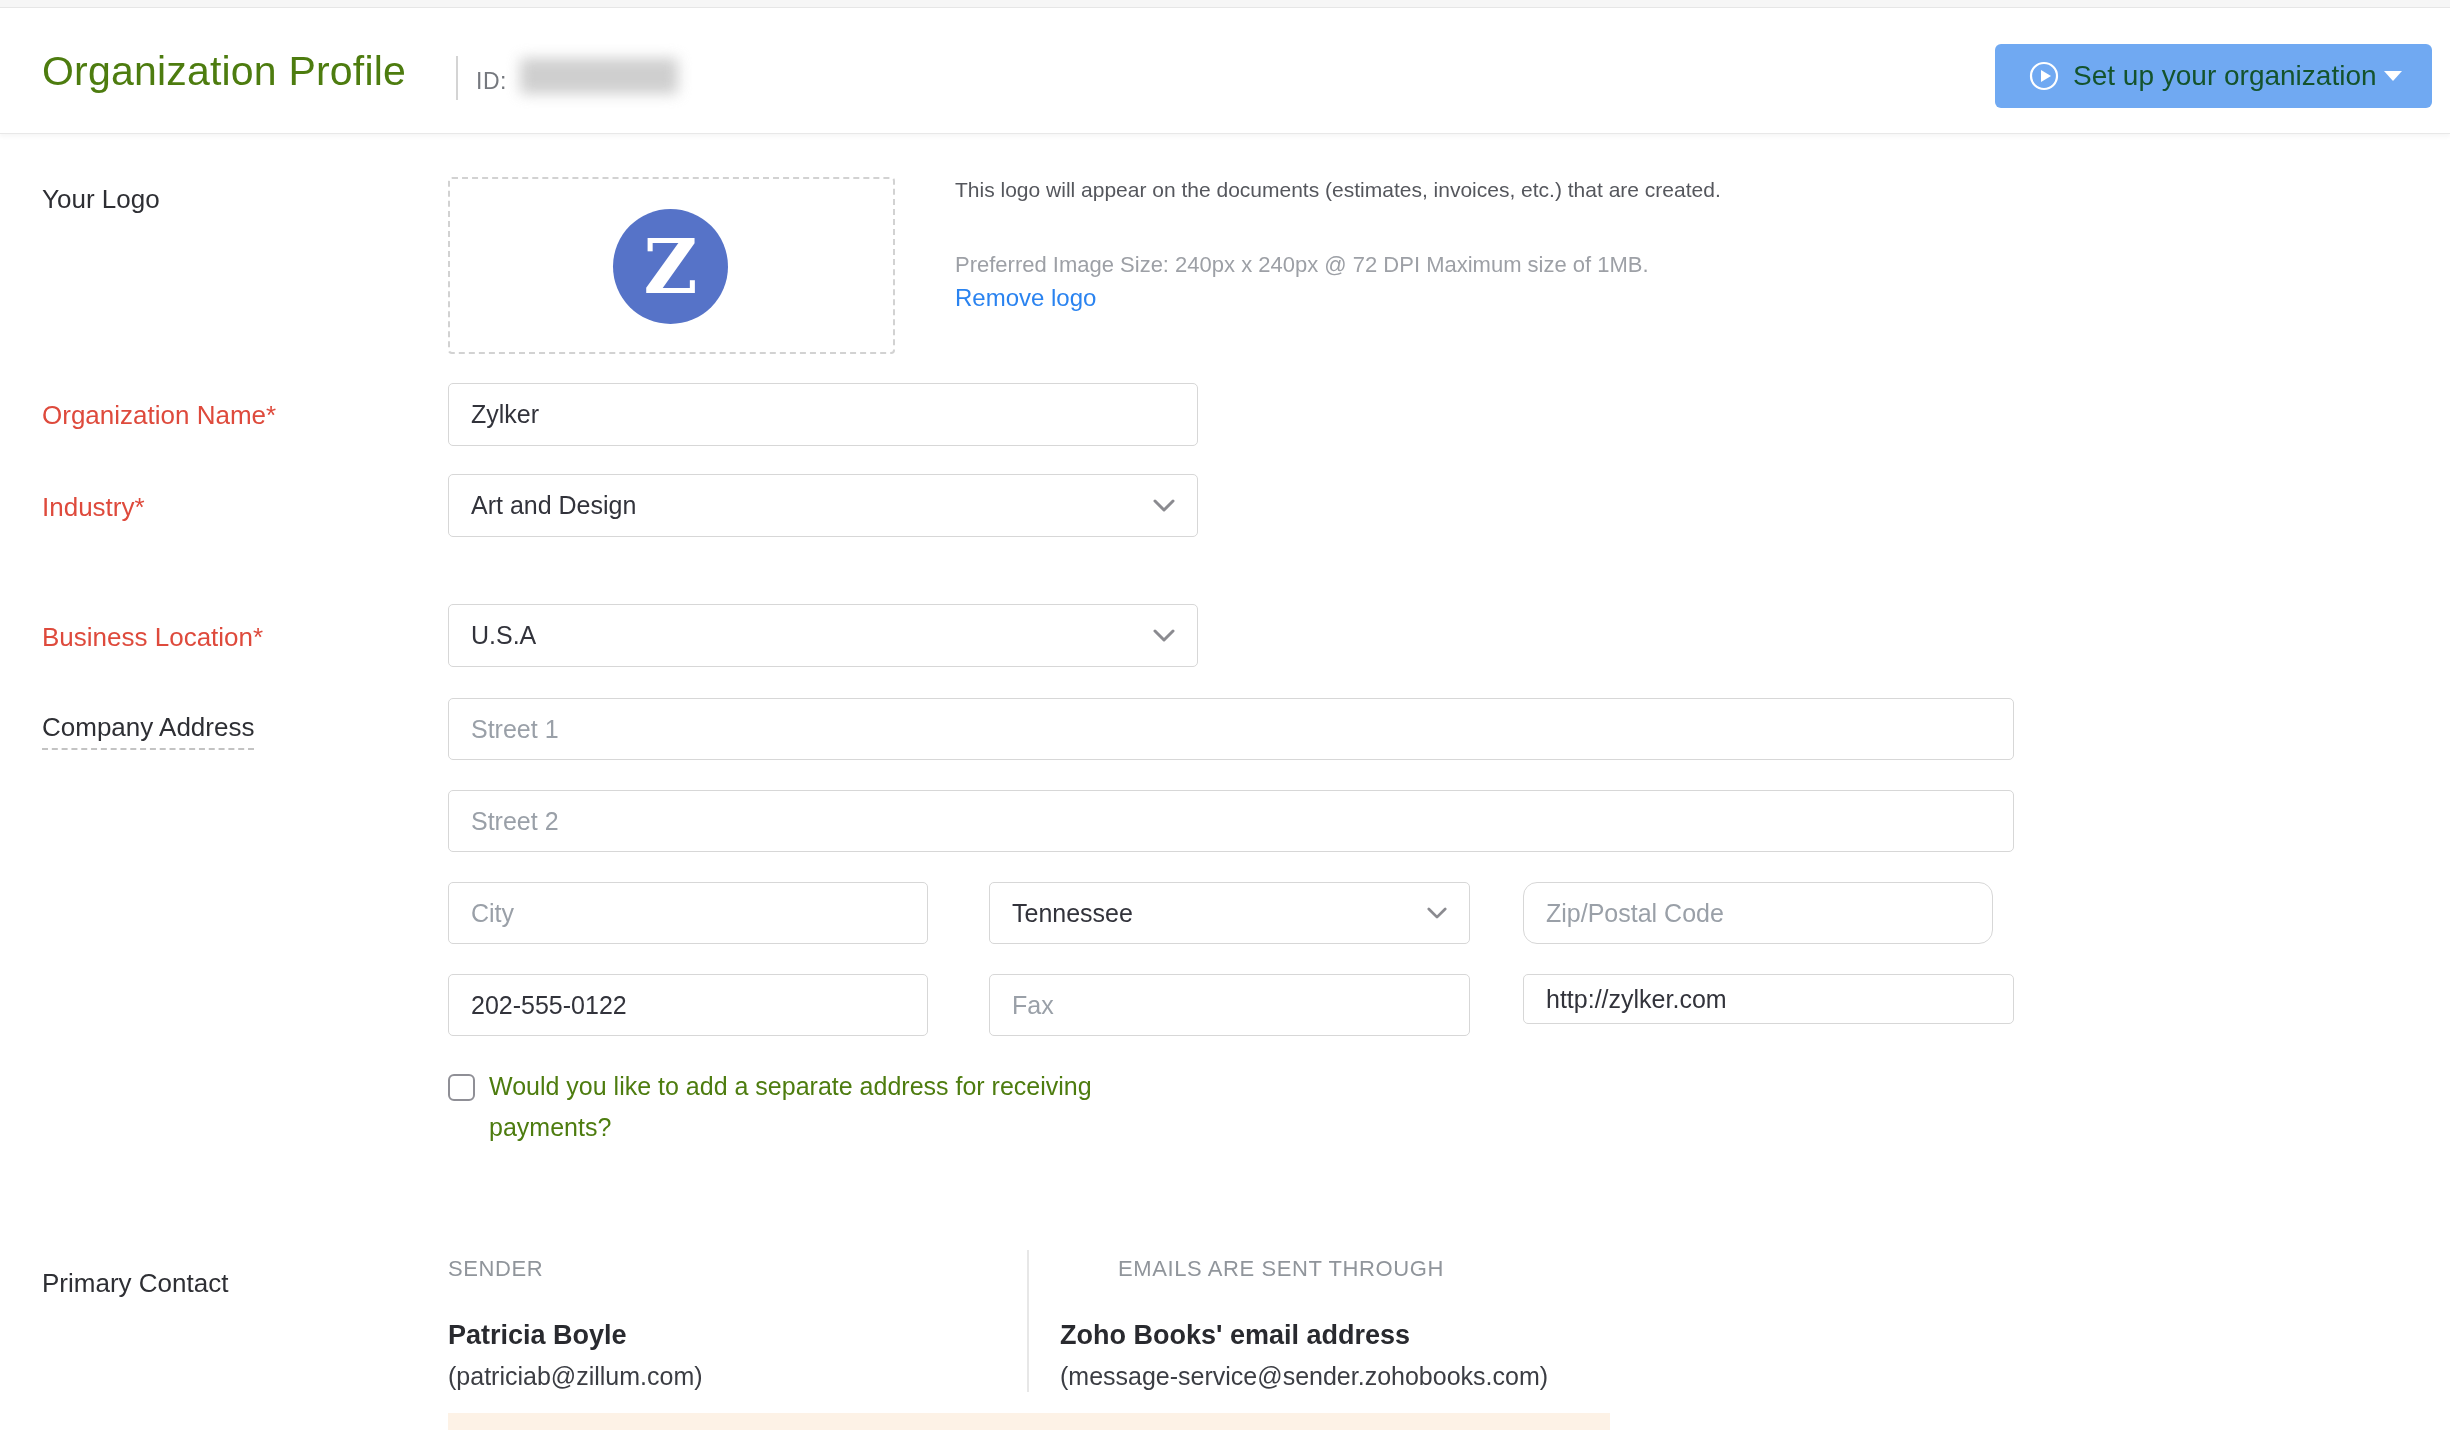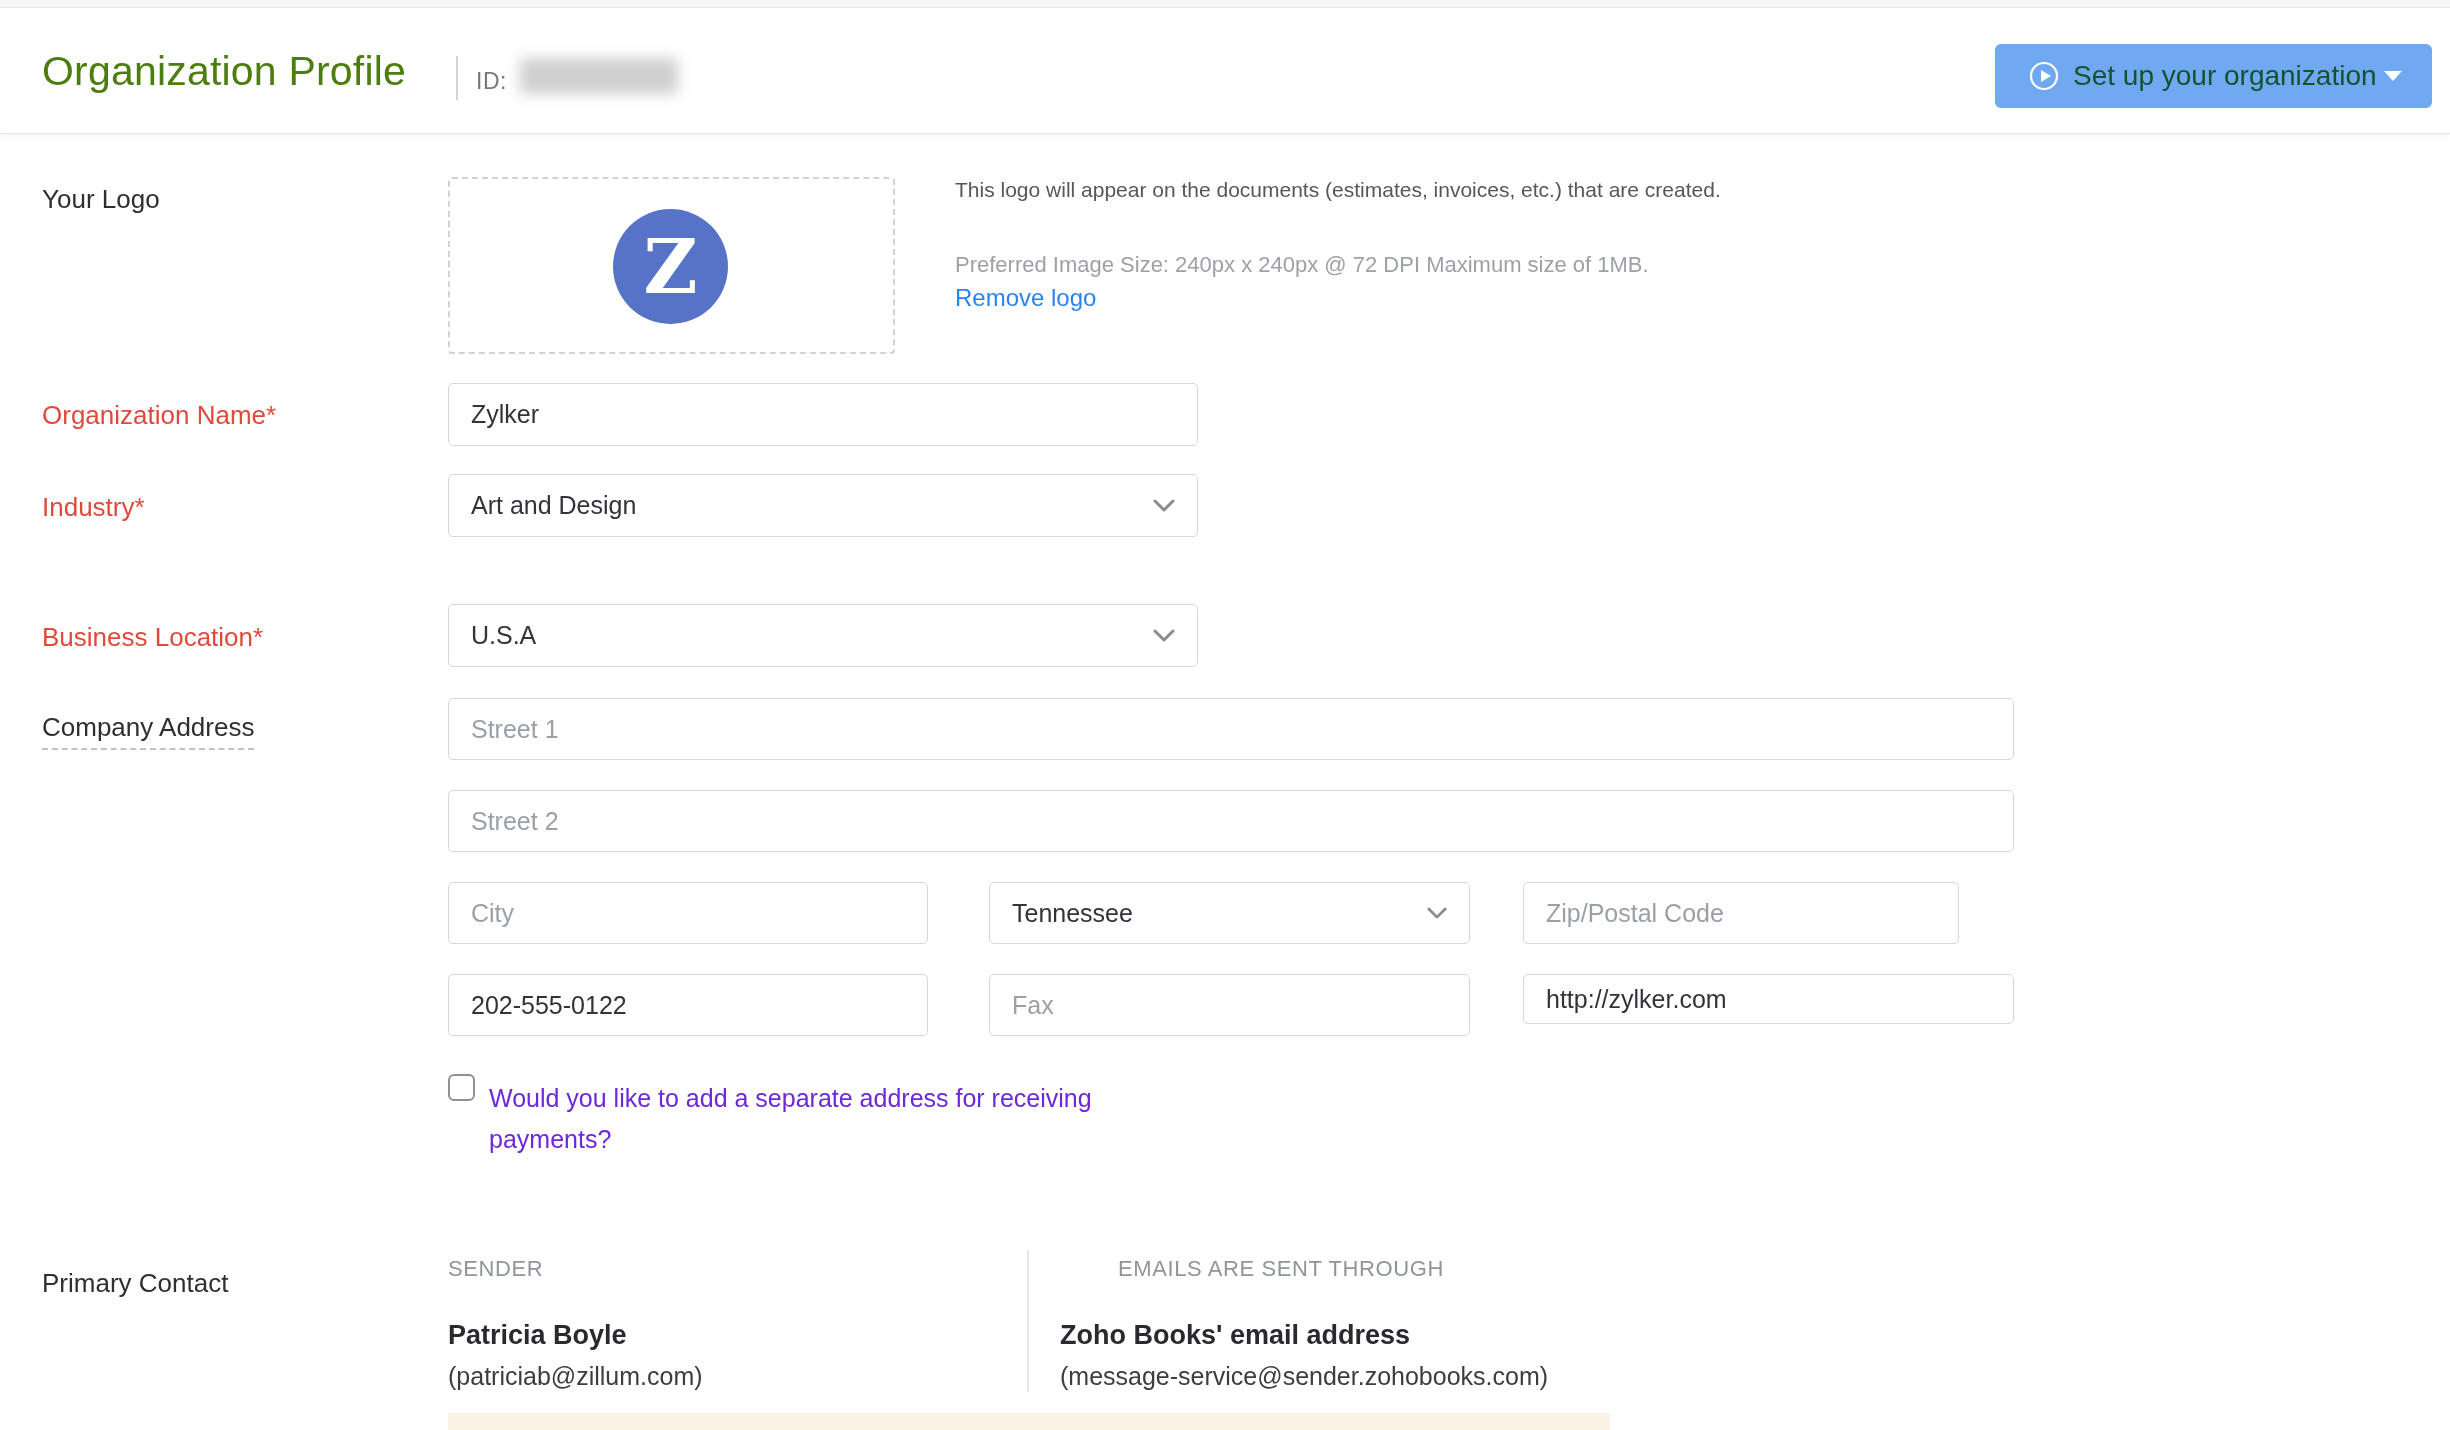--- a/index.html
+++ b/index.html
@@ -46,21 +46,21 @@
         font-family:"Liberation Sans", sans-serif; font-size:25px; color:#32333b; padding:0 22px; outline:none; }
   .tb::placeholder { color:#9aa0a8; opacity:1; }
   .sel { position:absolute; height:63px; border:1px solid #d7d7d7; border-radius:5px; background:#fff;
          display:flex; align-items:center; padding:0 22px; cursor:pointer; }
   .sel .sel-text { font-size:25px; color:#32333b; flex:1; }
   .sel svg { flex:0 0 auto; }
 
   
   .cbx { left:448px; top:1074px; width:27px; height:27px; border:2px solid #8f8f96; border-radius:6px;
          background:#fff; cursor:pointer; }
-  .cbx-label { left:489px; top:1066px; width:690px; font-size:25px; line-height:41px; color:#6d28d9;margin-top:12px; }
+  .cbx-label { left:489px; top:1066px; width:690px; font-size:25px; line-height:41px; color:#4d7c0f; }
 
   
   .pc-head { font-size:22px; color:#90959b; letter-spacing:0.6px; }
   .pc-name { font-size:27px; font-weight:bold; color:#292a2f; }
   .pc-mail { font-size:25px; color:#3b3d43; }
   .pc-divider { left:1027px; top:1250px; width:2px; height:142px; background:#e7e7e7; }
   .notice-bar { left:448px; top:1413px; width:1162px; height:17px; background:#fdf2e6; }
 </style>
 </head>
 <body>
@@ -119,21 +119,21 @@
   <input class="tb" style="left: 448px; top: 698px; width: 1566px; height: 62px;" placeholder="Street 1">
   <input class="tb" style="left: 448px; top: 790px; width: 1566px; height: 62px;" placeholder="Street 2">
 
   <input class="tb" style="left: 448px; top: 882px; width: 480px; height: 62px;" placeholder="City">
   <div class="sel" style="left:989px; top:882px; width:481px; height:62px;">
     <span class="sel-text">Tennessee</span>
     <svg width="20" height="13" viewBox="0 0 22 14">
         <polyline points="2,2 11,11 20,2" fill="none" stroke="#8b8b90" stroke-width="3" stroke-linecap="round" stroke-linejoin="round"></polyline>
       </svg>
   </div>
-  <input class="tb" style="left: 1523px; top: 882px; width: 436px; height: 62px;" placeholder="Zip/Postal Code">
+  <input class="tb" style="left: 1523px; top: 882px; width: 470px; height: 62px; border-radius: 14px;" placeholder="Zip/Postal Code">
 
   <input class="tb" style="left: 448px; top: 974px; width: 480px; height: 62px;" value="202-555-0122">
   <input class="tb" style="left: 989px; top: 974px; width: 481px; height: 62px;" placeholder="Fax">
   <input class="tb" style="left: 1523px; top: 974px; width: 491px; height: 50px;" value="http://zylker.com">
 
   <div class="abs cbx"></div>
   <div class="abs cbx-label">Would you like to add a separate address for receiving payments?</div>
 
   <div class="abs field-label" style="top:1268px;">Primary Contact</div>
 

